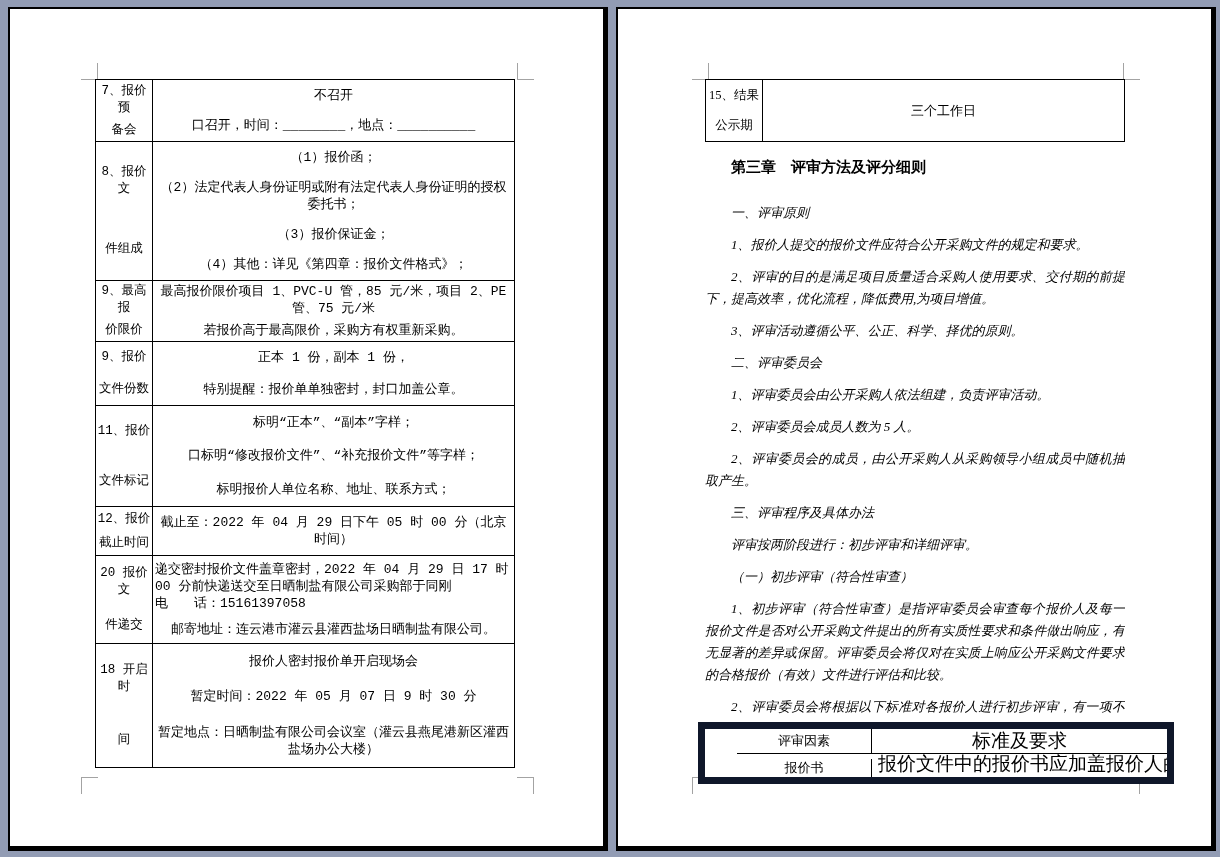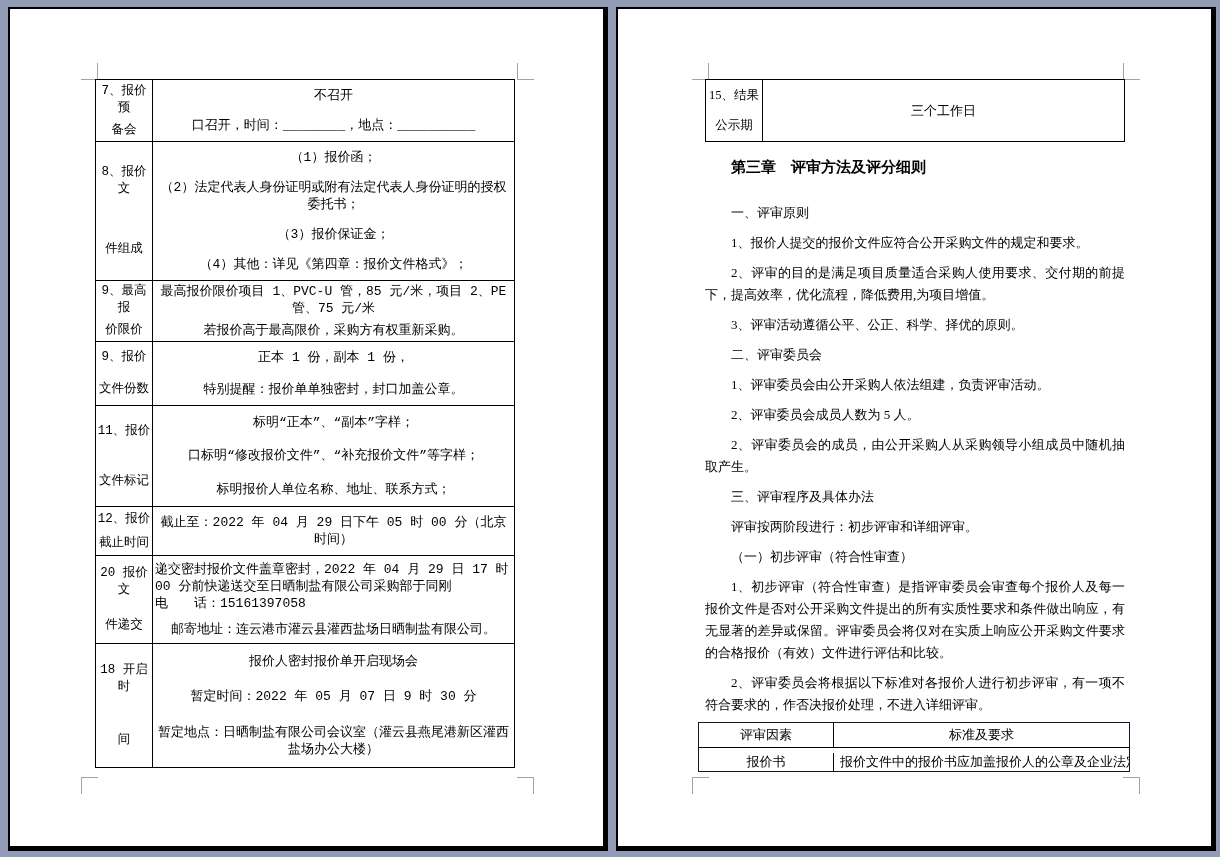--- a/index.html
+++ b/index.html
@@ -24,31 +24,31 @@
   .vcell{flex:1;font-size:13px;padding:0 2px;min-width:0;}
   .lcell,.vcell{display:flex;flex-direction:column;justify-content:space-around;
     text-align:center;overflow:hidden;word-break:break-all;line-height:17px;}
   .ln{flex:0 0 auto;}
   .ln.left{text-align:left;}
 
   
   .content{position:absolute;left:87px;top:147px;width:420px;overflow:hidden;}
   .content h2{font-size:15px;line-height:22px;margin:0 0 24px;text-indent:26px;font-weight:bold;
     font-family:"Liberation Sans","DejaVu Sans",sans-serif;}
-  .content p{font-size:13px;line-height:22px;margin:0 0 8px;text-indent:26px;
-    text-align:justify;word-break:break-all;}
-
-  
-  .crit{position:absolute;left:80px;top:713px;width:430px;border:1px solid #0f172a;background:#fff;}
+  .content p{font-size:13px;line-height:22px;margin:10px 0 8px;text-indent:26px;
+    text-align:justify;word-break:break-all;font-style:italic;}
+
+  
+  .crit{position:absolute;left:80px;top:713px;width:430px;border:7px solid #0f172a;background:#fff;padding-left:32px;}
   .crow{display:flex;box-sizing:border-box;}
   .crow.h{height:25px;border-bottom:1px solid #000;}
   .crow.d{height:23px;align-items:flex-end;}
   .c1{width:135px;border-right:1px solid #000;box-sizing:border-box;display:flex;
     align-items:center;justify-content:center;font-size:13px;overflow:hidden;}
-  .c2{flex:1;display:flex;align-items:center;justify-content:center;font-size:13px;
+  .c2{flex:1;display:flex;align-items:center;justify-content:center;font-size:19px;
     overflow:hidden;white-space:nowrap;min-width:0;}
   .crow.d .c2{justify-content:flex-start;padding-left:6px;}
 </style>
 </head>
 <body>
 
 <div class="workspace">
 
   <section class="page" id="pageL">
     <div class="mark tl" style="left:71px;top:54px;"></div>

